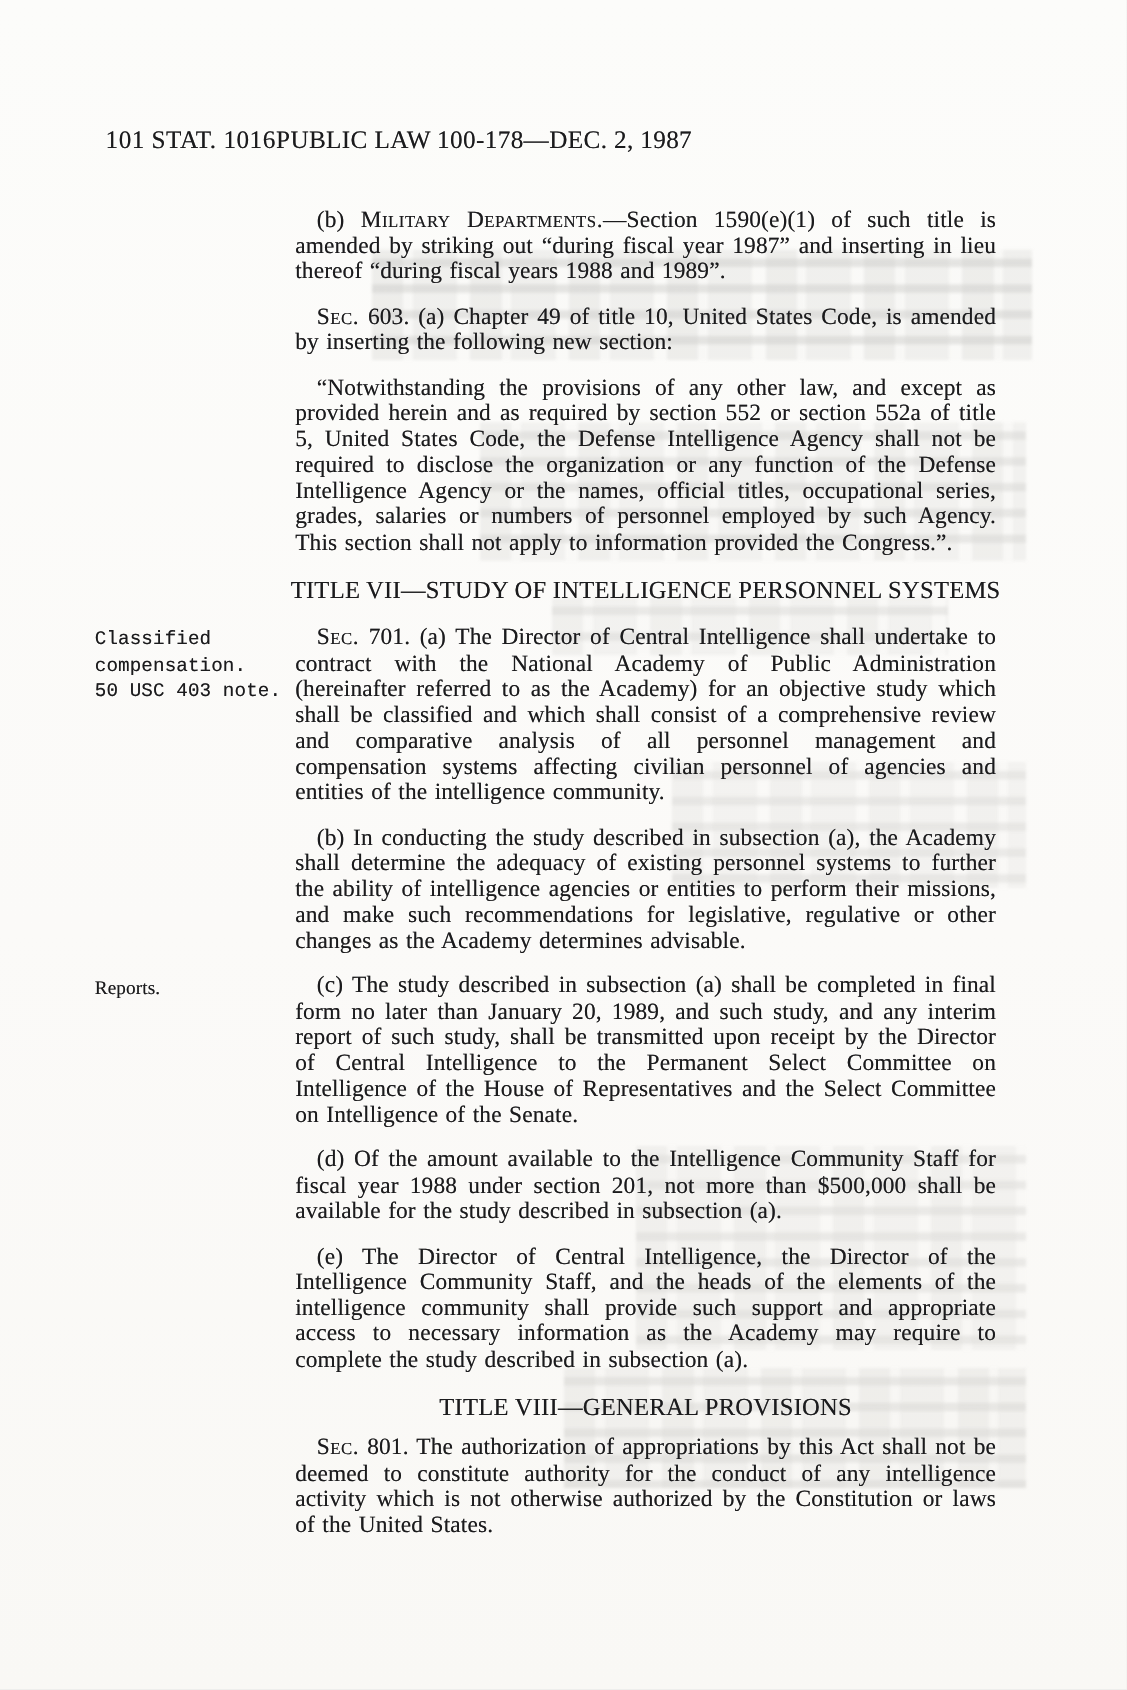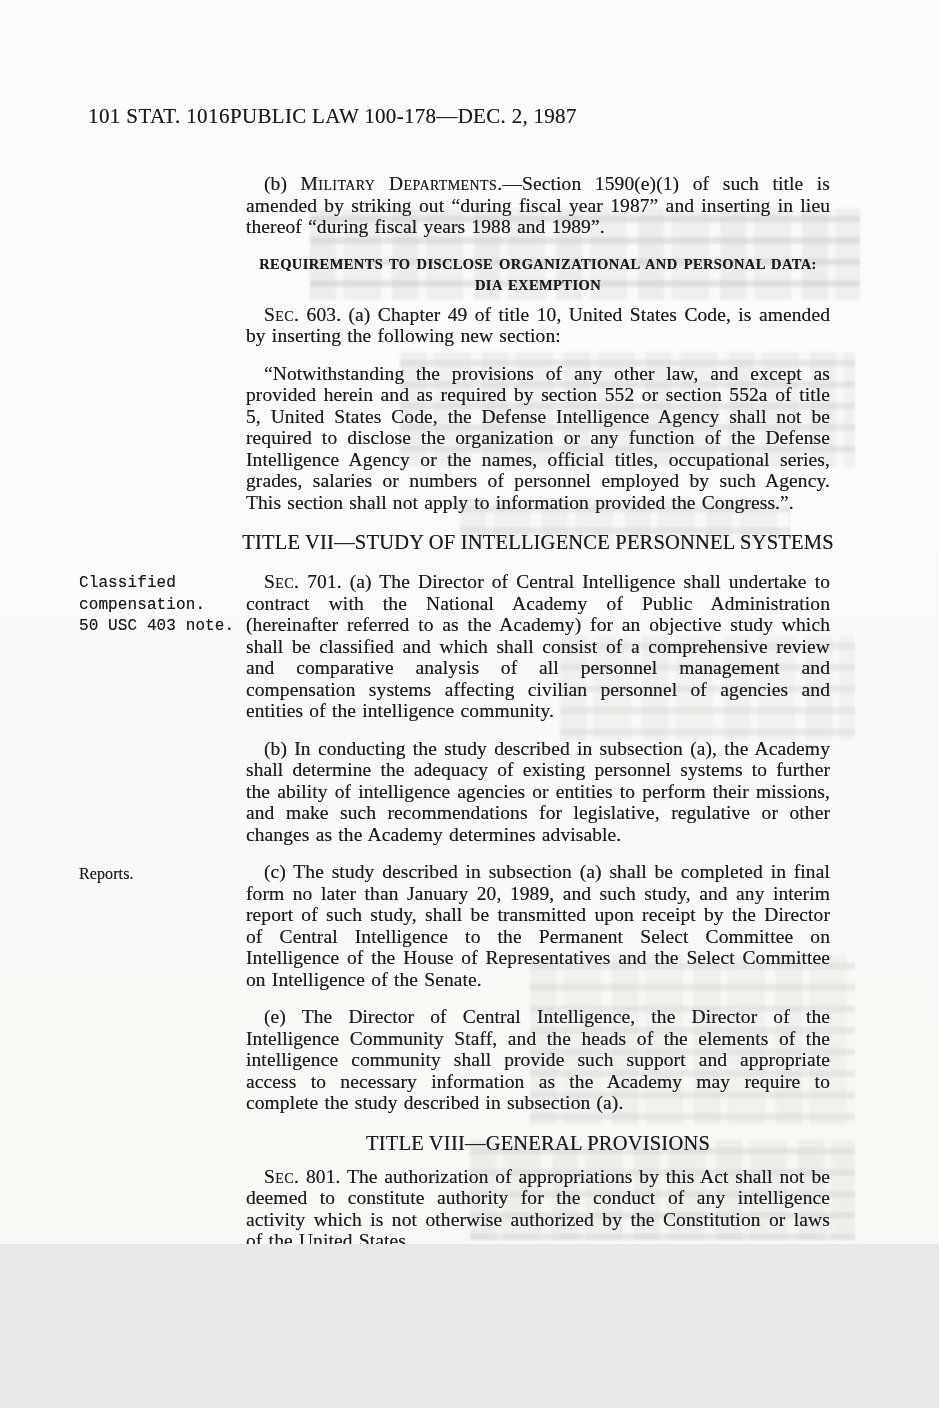--- a/index.html
+++ b/index.html
@@ -1,19 +1,19 @@
 <!DOCTYPE html>
 <html><head>
 <meta charset="utf-8">
 <style>
   html, body { margin: 0; padding: 0; background: #e8e8e6; }
   .page {
     position: relative;
     width: 939px;
-    height: 1244px;
+    height: 1408px;
     margin: 0 auto;
     background: linear-gradient(180deg, #fcfcfa 0%, #fbfaf8 55%, #f9f8f5 100%);
     overflow: hidden;
     font-family: "Liberation Serif", "DejaVu Serif", serif;
     color: #1b1b1d;
   }
   .ink { text-shadow: 0 0 0.55px rgba(27,27,29,0.6); }
 
   .stat-number {
     position: absolute; left: 88px; top: 104px;
@@ -94,42 +94,39 @@
   <div class="ghost" style="left:530px; top:955px; width:325px; height:170px; opacity:0.35;"></div>
   <div class="ghost" style="left:470px; top:1140px; width:385px; height:100px; opacity:0.38;"></div>
 
   <div class="stat-number ink">101 STAT. 1016</div>
   <div class="law-title ink">PUBLIC LAW 100-178—DEC. 2, 1987</div>
 
   <div class="main-col ink">
 
     <p class="indent"><span>(b) </span><span class="sc">Military Departments.</span><span>—Section 1590(e)(1) of such title is amended by striking out “during fiscal year 1987” and inserting in lieu thereof “during fiscal years 1988 and 1989”.</span></p>
 
-    <div class="center-heading">
-      <span>REQUIREMENTS TO DISCLOSE ORGANIZATIONAL AND PERSONAL DATA:</span>
-      <span>DIA EXEMPTION</span>
-    </div>
 
     <p class="indent sec603"><span class="sc">Sec.</span><span> 603. (a) Chapter 49 of title 10, United States Code, is amended by inserting the following new section:</span></p>
 
 
     <p class="indent">“Notwithstanding the provisions of any other law, and except as provided herein and as required by section 552 or section 552a of title 5, United States Code, the Defense Intelligence Agency shall not be required to disclose the organization or any function of the Defense Intelligence Agency or the names, official titles, occupational series, grades, salaries or numbers of personnel employed by such Agency. This section shall not apply to information provided the Congress.”.</p>
 
     <div class="title-heading">TITLE VII—STUDY OF INTELLIGENCE PERSONNEL SYSTEMS</div>
 
     <p class="indent"><span class="margin-note">
           <span>Classified</span>
           <span>compensation.</span>
           <span>50 USC 403 note.</span>
         </span><span class="sc">Sec.</span><span> 701. (a) The Director of Central Intelligence shall undertake to contract with the National Academy of Public Administration (hereinafter referred to as the Academy) for an objective study which shall be classified and which shall consist of a comprehensive review and comparative analysis of all personnel management and compensation systems affecting civilian personnel of agencies and entities of the intelligence community.</span></p>
 
     <p class="indent">(b) In conducting the study described in subsection (a), the Academy shall determine the adequacy of existing personnel systems to further the ability of intelligence agencies or entities to perform their missions, and make such recommendations for legislative, regulative or other changes as the Academy determines advisable.</p>
 
     <p class="indent"><span class="margin-note">Reports.</span><span>(c) The study described in subsection (a) shall be completed in final form no later than January 20, 1989, and such study, and any interim report of such study, shall be transmitted upon receipt by the Director of Central Intelligence to the Permanent Select Committee on Intelligence of the House of Representatives and the Select Committee on Intelligence of the Senate.</span></p>
 
+    <p class="indent">(d) Of the amount available to the Intelligence Community Staff for fiscal year 1988 under section 201, not more than $500,000 shall be available for the study described in subsection (a).</p>
 
     <p class="indent">(e) The Director of Central Intelligence, the Director of the Intelligence Community Staff, and the heads of the elements of the intelligence community shall provide such support and appropriate access to necessary information as the Academy may require to complete the study described in subsection (a).</p>
 
     <div class="title-heading title8">TITLE VIII—GENERAL PROVISIONS</div>
 
 
     <p class="indent p801"><span class="sc">Sec.</span><span> 801. The authorization of appropriations by this Act shall not be deemed to constitute authority for the conduct of any intelligence activity which is not otherwise authorized by the Constitution or laws of the United States.</span></p>
 
   </div>
 </div>

